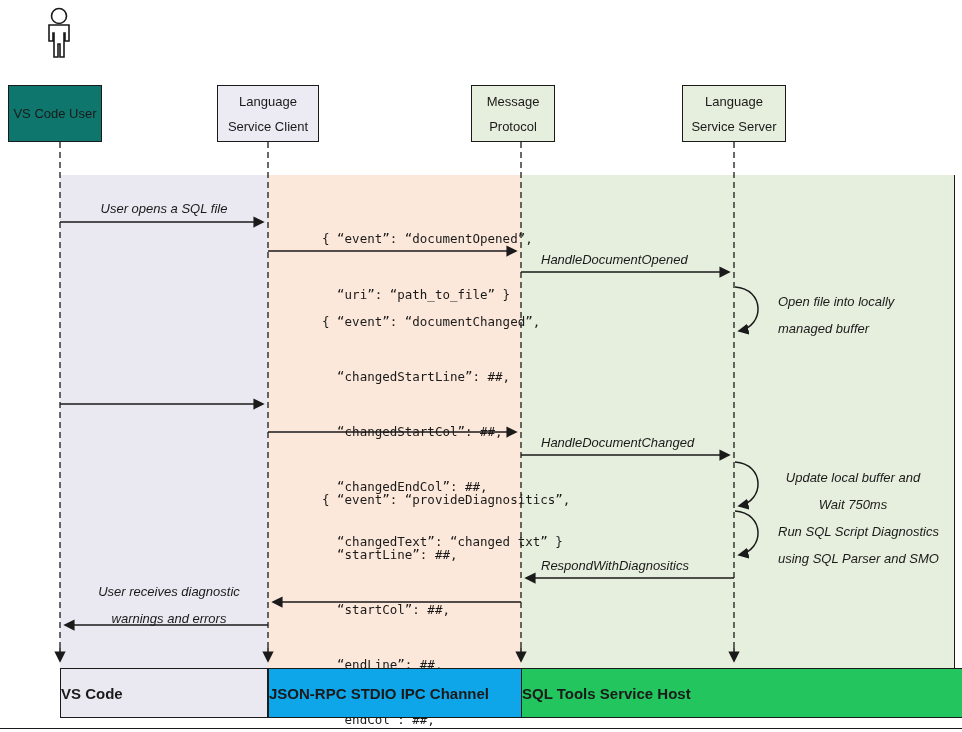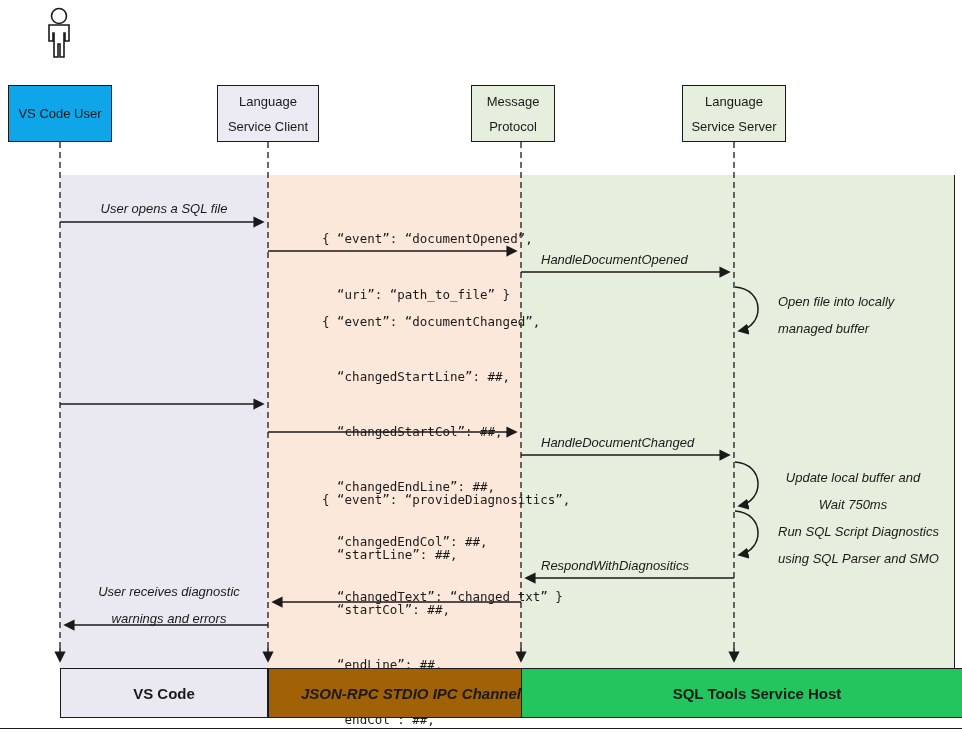--- a/index.html
+++ b/index.html
@@ -7,30 +7,30 @@
   .canvas { position:relative; width:962px; height:732px; background:#fff; overflow:hidden; }
 
   .lane { position:absolute; top:175px; height:493px; }
   .lane-user    { left:60px;  width:208px; background:#eae9f2; }
   .lane-ipc     { left:268px; width:253px; background:#fce8da; }
   .lane-host    { left:521px; width:434px; background:#e6efdd; border-right:1.5px solid #1a1a1a; }
 
   .hbox { position:absolute; top:85px; height:57px; border:1.5px solid #1a1a1a;
           display:flex; flex-direction:column; align-items:center; justify-content:center;
           font-size:13px; line-height:25px; text-align:center; }
-  .hbox-user     { left:8px;   width:104px; background:#0ea5e9;align-items:center; }
+  .hbox-user     { left:8px;   width:94px; background:#0f766e;align-items:center; }
   .hbox-client   { left:217px; width:102px; background:#eceaf3; }
   .hbox-protocol { left:471px; width:84px; background:#e6efdd; }
   .hbox-server   { left:682px; width:104px; background:#e6efdd; }
 
   .fbox { position:absolute; top:668px; height:50px; border:1.5px solid #1a1a1a;
-          display:flex; align-items:center; justify-content:center;
+          display:flex; align-items:center; 
           font-weight:bold; font-size:15px; }
   .fbox-vscode { left:60px;  width:208px; background:#eae9f2; }
-  .fbox-ipc    { left:268px; width:286px; background:#a16207;font-style:italic; }
+  .fbox-ipc    { left:268px; width:286px; background:#0ea5e9; }
   .fbox-host   { left:521px; width:472px; background:#22c55e; }
 
   .bottom-rule { position:absolute; left:0; top:728px; width:962px; height:0; border-top:1.5px solid #1a1a1a; }
 
   .lbl { position:absolute; font-style:italic; font-size:13px; white-space:nowrap; }
   .lbl-center { text-align:center; }
 
   .mono { position:absolute; font-family:"DejaVu Sans Mono", monospace; font-size:12.5px; white-space:pre; }
   .mono div { height:25px; line-height:25px;margin-left:48px; }
   .mono-open div { height:26px; line-height:26px; }
@@ -131,21 +131,20 @@
   </div>
 
   <div class="mono mono-open" style="left:274px; top:196px;">
     <div>{ “event”: “documentOpened”,</div>
     <div>  “uri”: “path_to_file” }</div>
   </div>
   <div class="mono" style="left:274px; top:279px;">
     <div>{ “event”: “documentChanged”,</div>
     <div>  “changedStartLine”: ##,</div>
     <div>  “changedStartCol”: ##,</div>
-    <div>  “changedEndLine”: ##,</div>
     <div>  “changedEndCol”: ##,</div>
     <div>  “changedText”: “changed txt” }</div>
   </div>
   <div class="mono" style="left:274px; top:457px;">
     <div>{ “event”: “provideDiagnositics”,</div>
     <div>  “startLine”: ##,</div>
     <div>  “startCol”: ##,</div>
     <div>  “endLine”: ##,</div>
     <div>  “endCol”: ##,</div>
     

